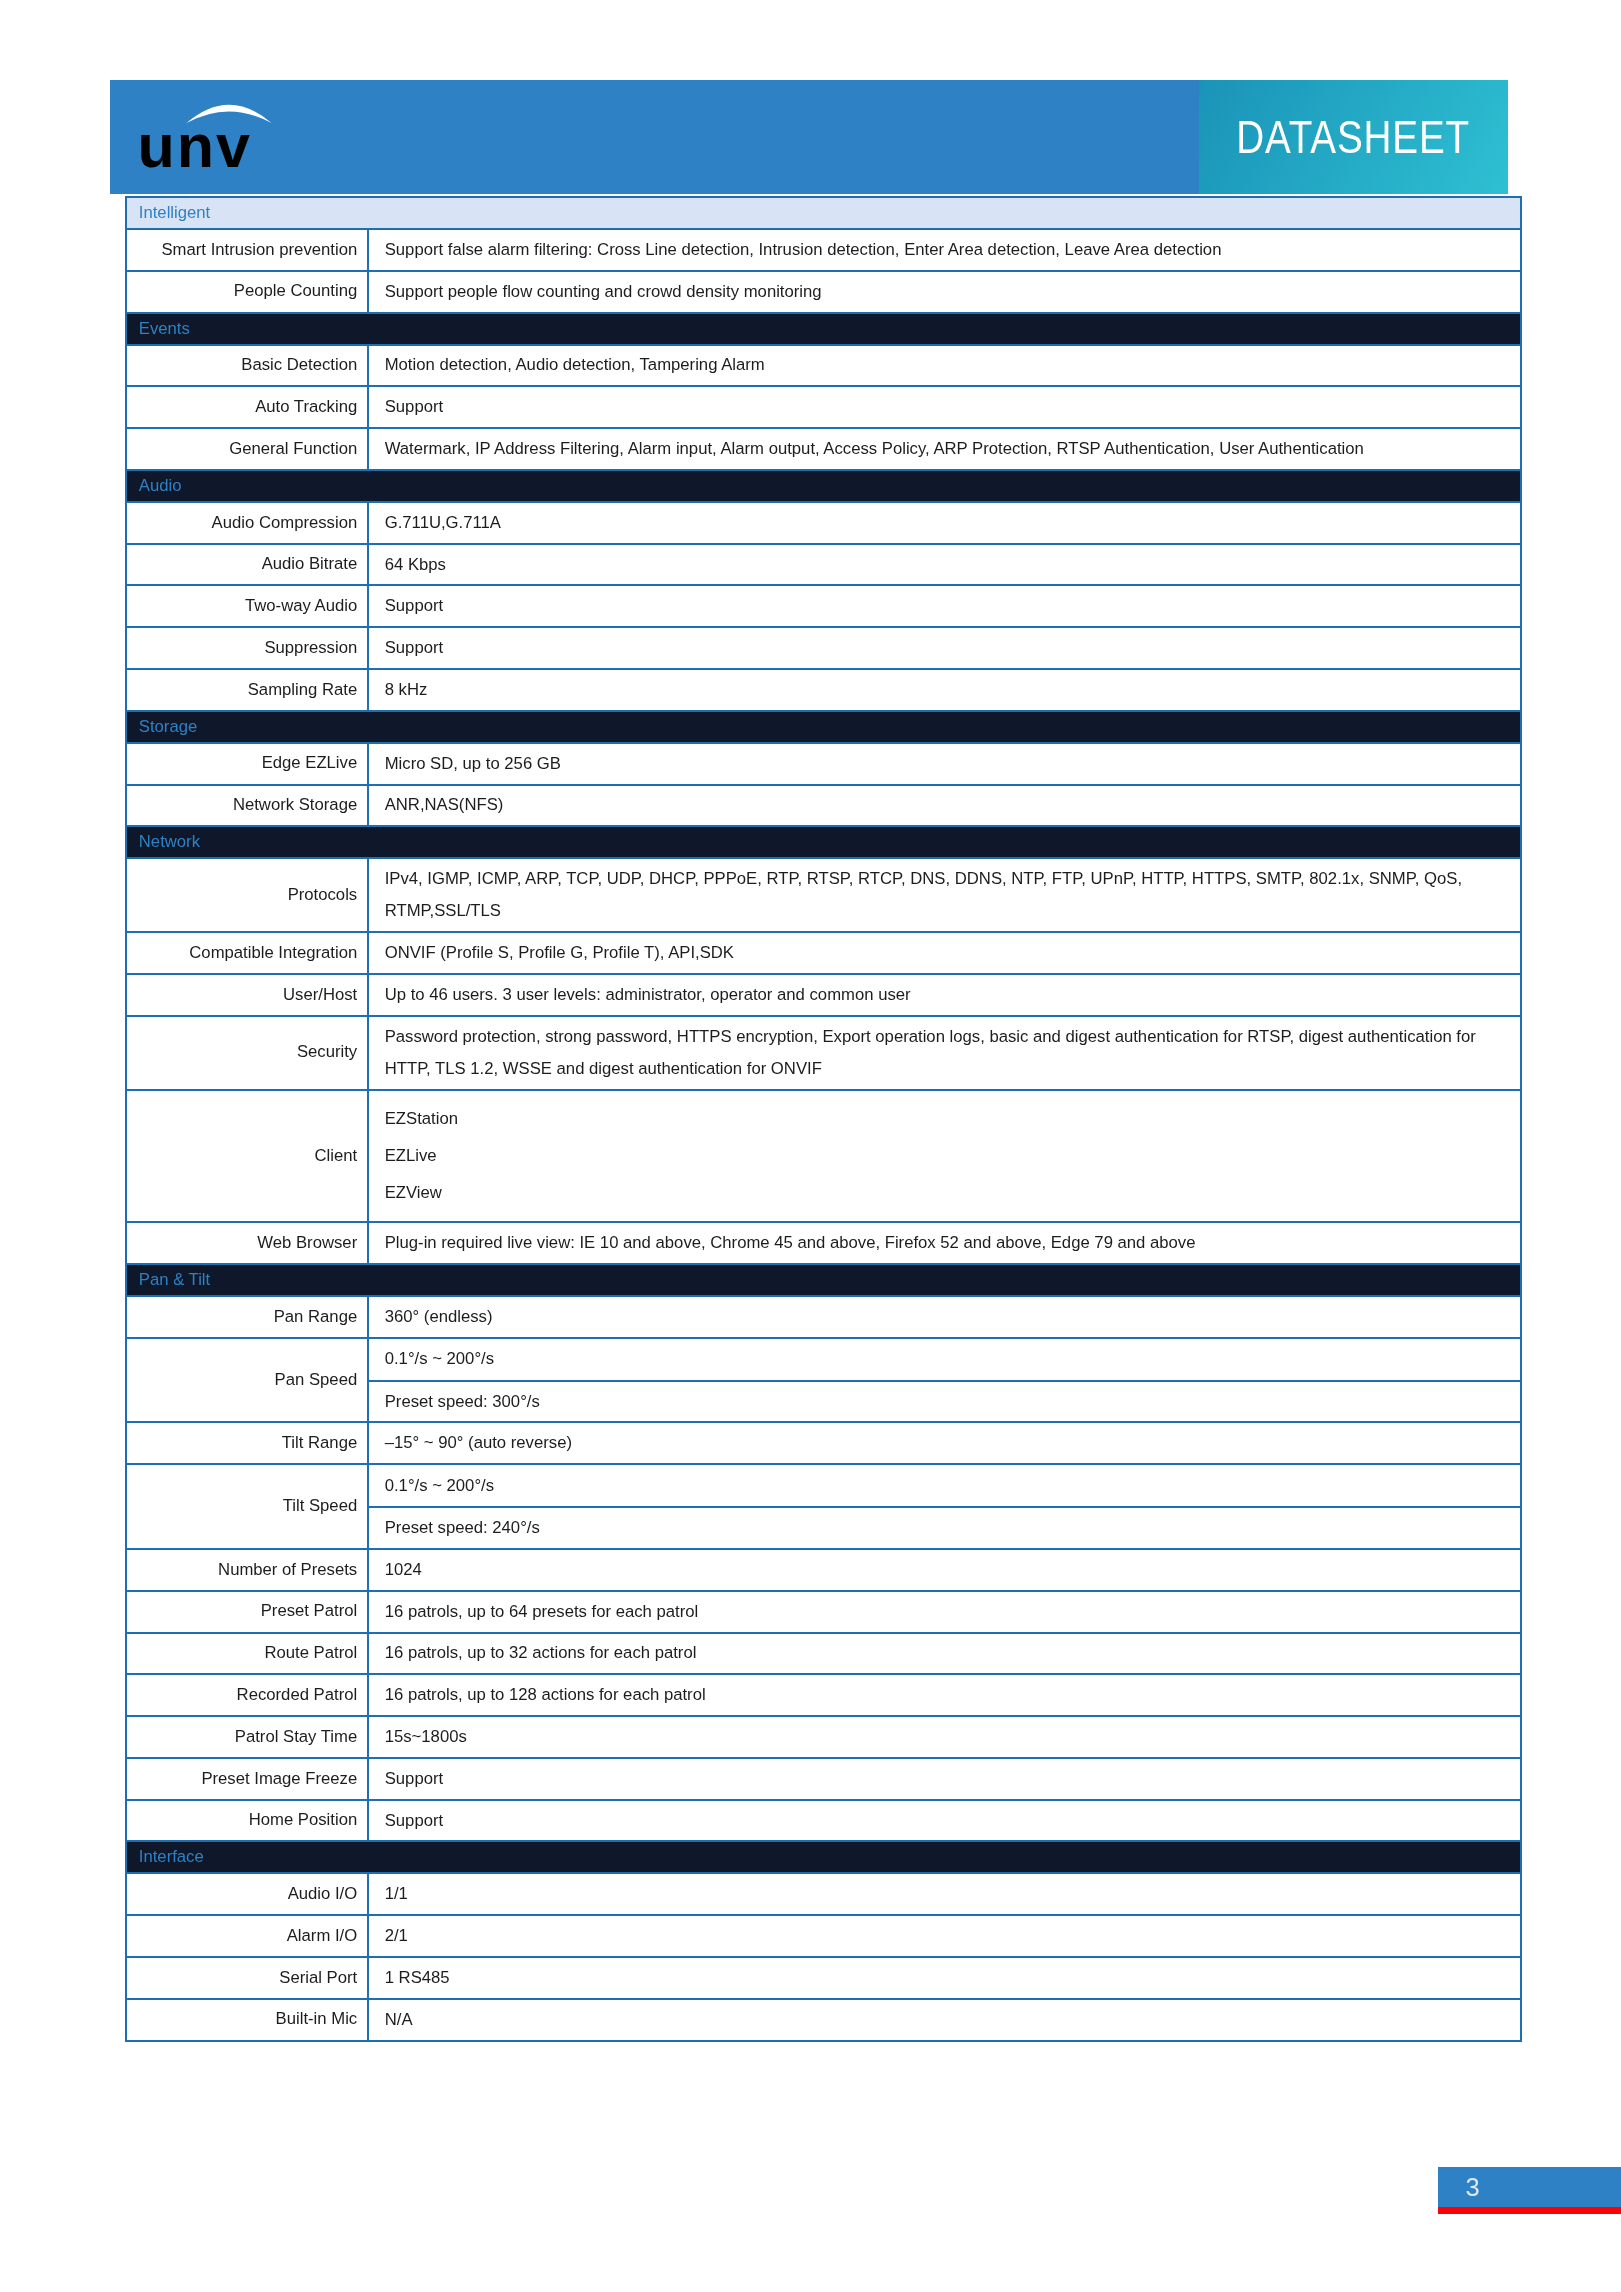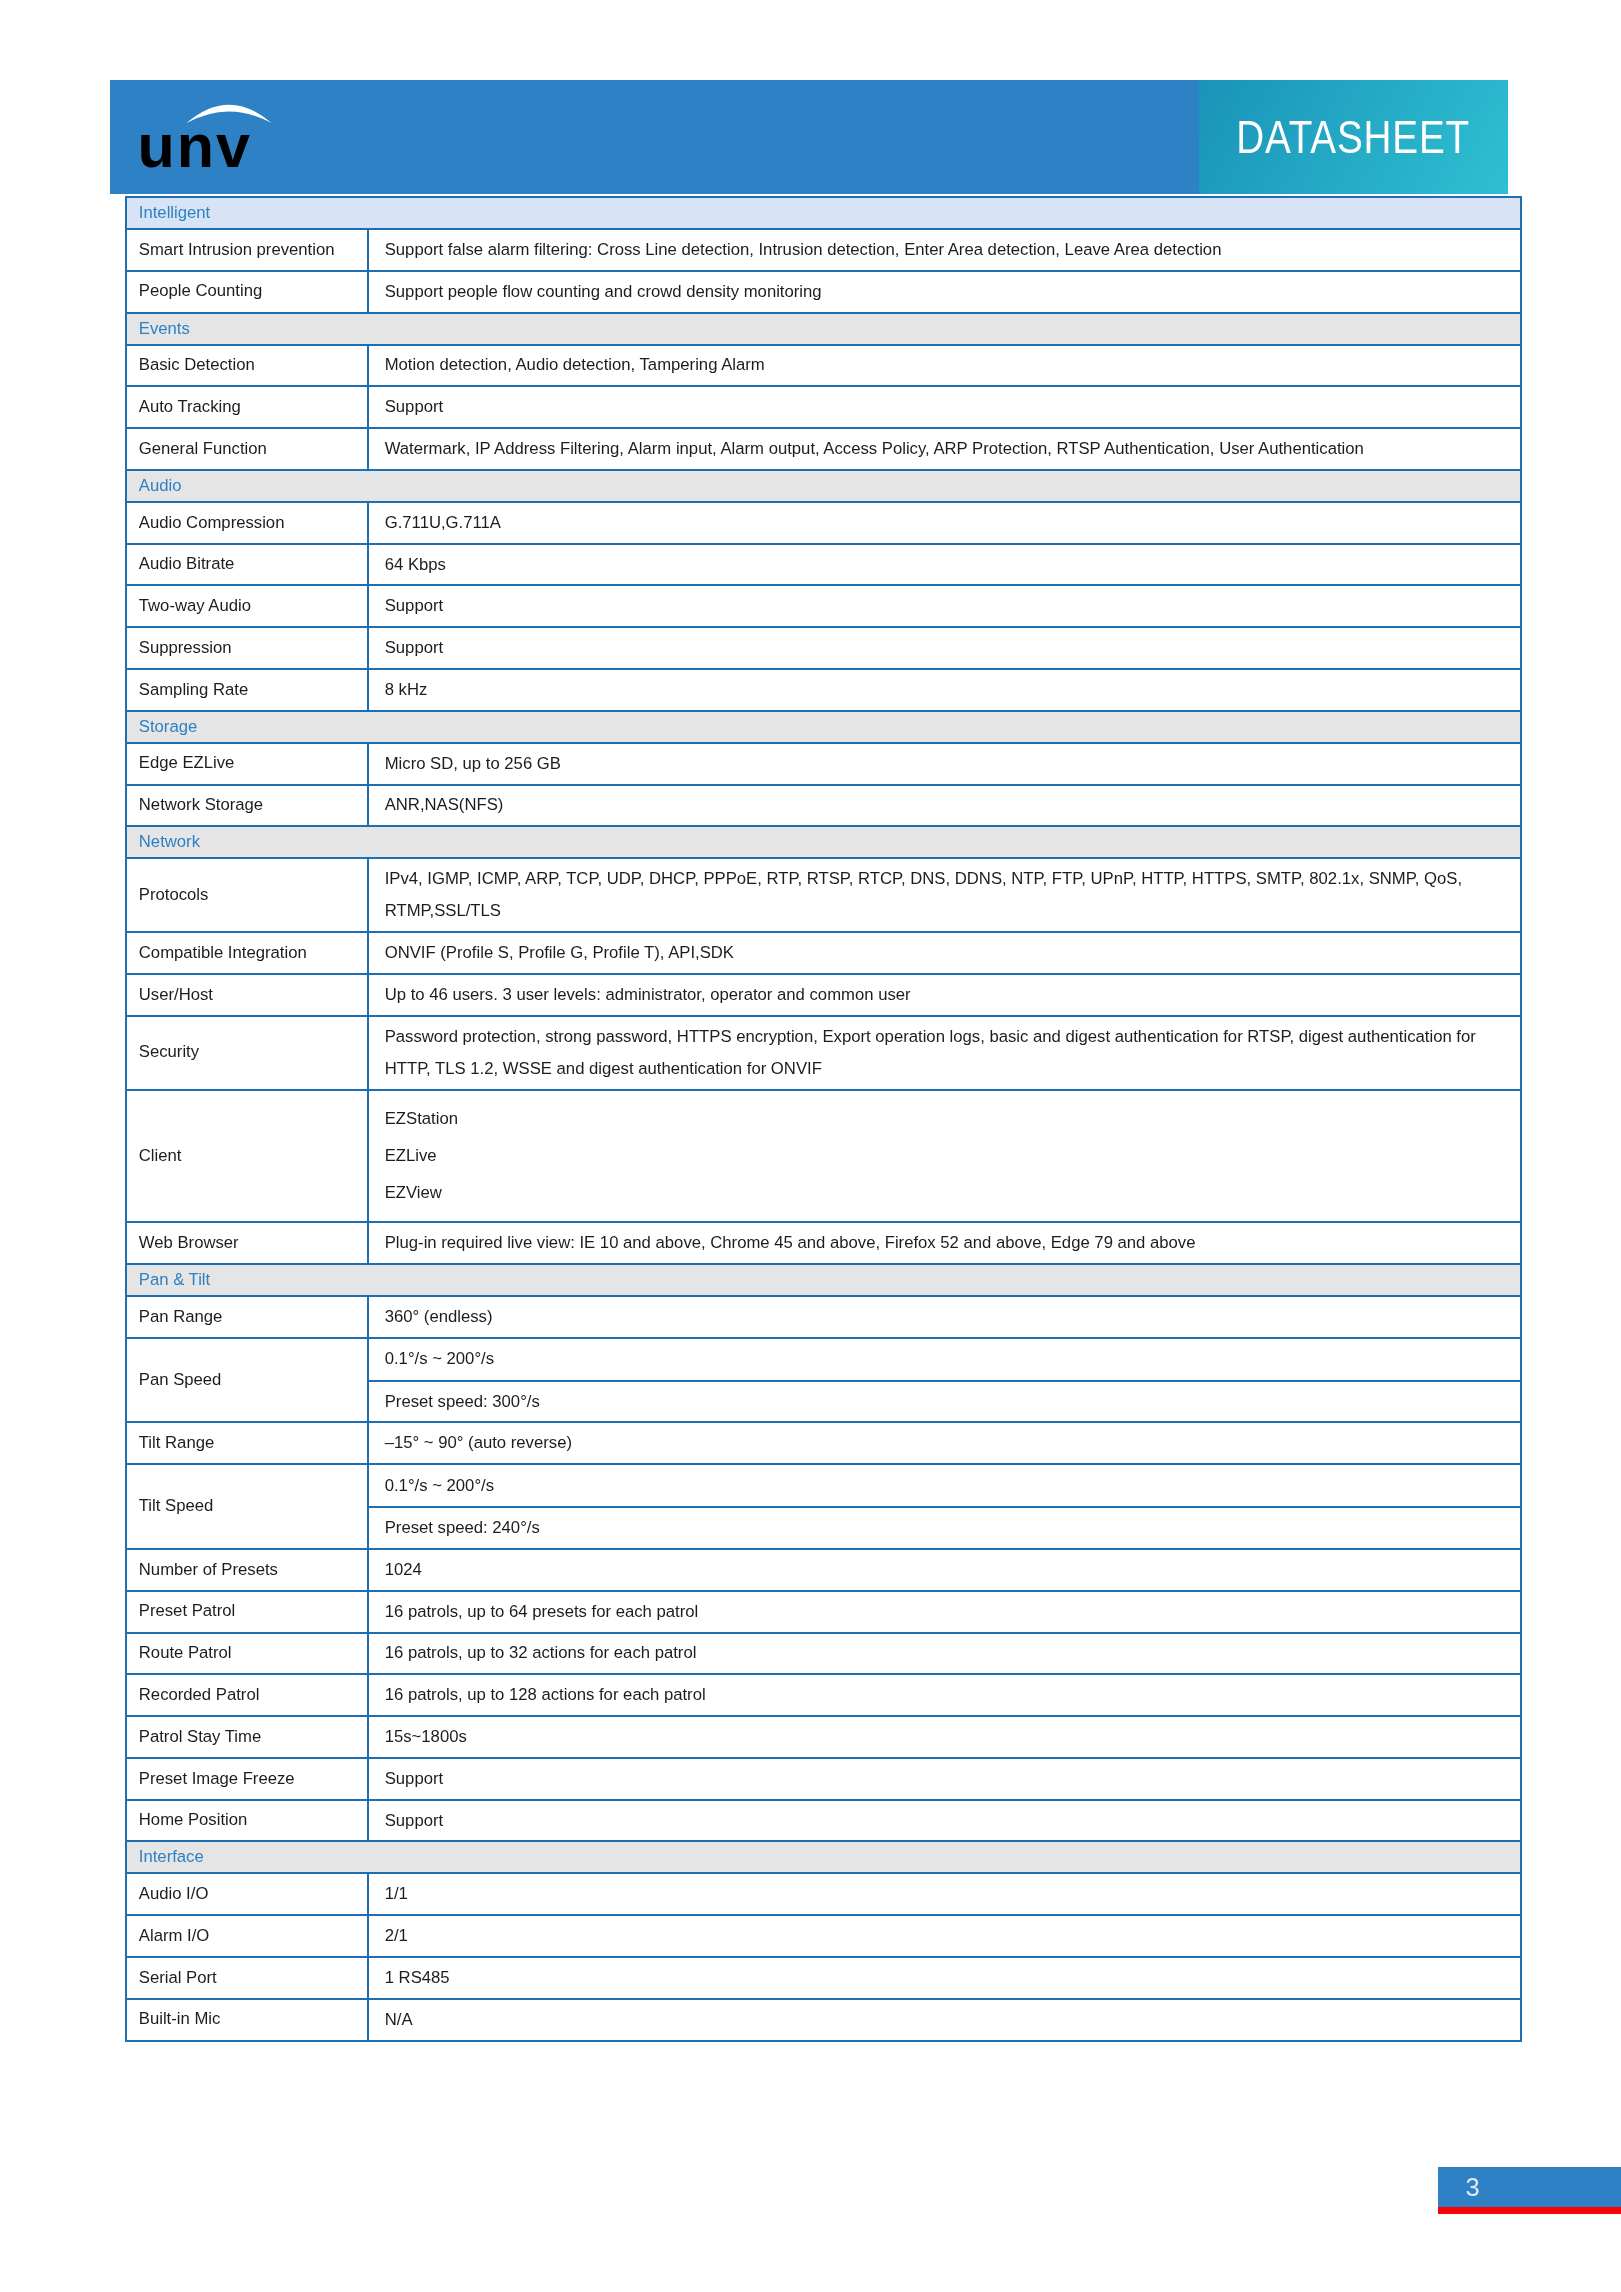--- a/index.html
+++ b/index.html
@@ -29,34 +29,34 @@
     color:#ffffff; font-size:46px; letter-spacing:1px;
     transform:scaleX(0.84); white-space:nowrap;
   }
 
   
   .spec-table { position:absolute; left:125px; top:196px; width:1397px; }
   .spec-table > div { margin-top:-2px; }
   .spec-table > div:first-child { margin-top:0; }
 
   .section-header {
-    height:34px; border:2px solid #1e6fb2; background:#e5e5e5;
+    height:34px; border:2px solid #1e6fb2; background:#0f172a;
     display:flex; align-items:center; padding-left:11.8px;
     color:#2e81c4; font-size:16.7px;
   }
   .section-header.first { background:#d8e4f6; }
 
   .spec-row {
     border:2px solid #1e6fb2; background:#ffffff;
     display:flex; align-items:stretch; min-height:42px;
   }
   .cell-label {
     width:242px; flex:0 0 242px; border-right:2px solid #1e6fb2;
     display:flex; align-items:center;
-    padding:5.9px 9.8px 5.9px 11.8px; font-size:16.7px; line-height:26.5px;
+    padding:5.9px 9.8px 5.9px 11.8px; font-size:16.7px; line-height:26.5px;justify-content:flex-end;
   }
   .cell-value {
     flex:1; display:flex; flex-direction:column; justify-content:center;
     padding:3.9px 11.8px 3.9px 15.7px; font-size:16.7px; line-height:32px;
   }
   .cell-value.split { padding:0; }
   .subcell {
     min-height:41px; display:flex; align-items:center;
     padding:3.9px 11.8px 3.9px 15.7px; border-top:2px solid #1e6fb2;
   }

